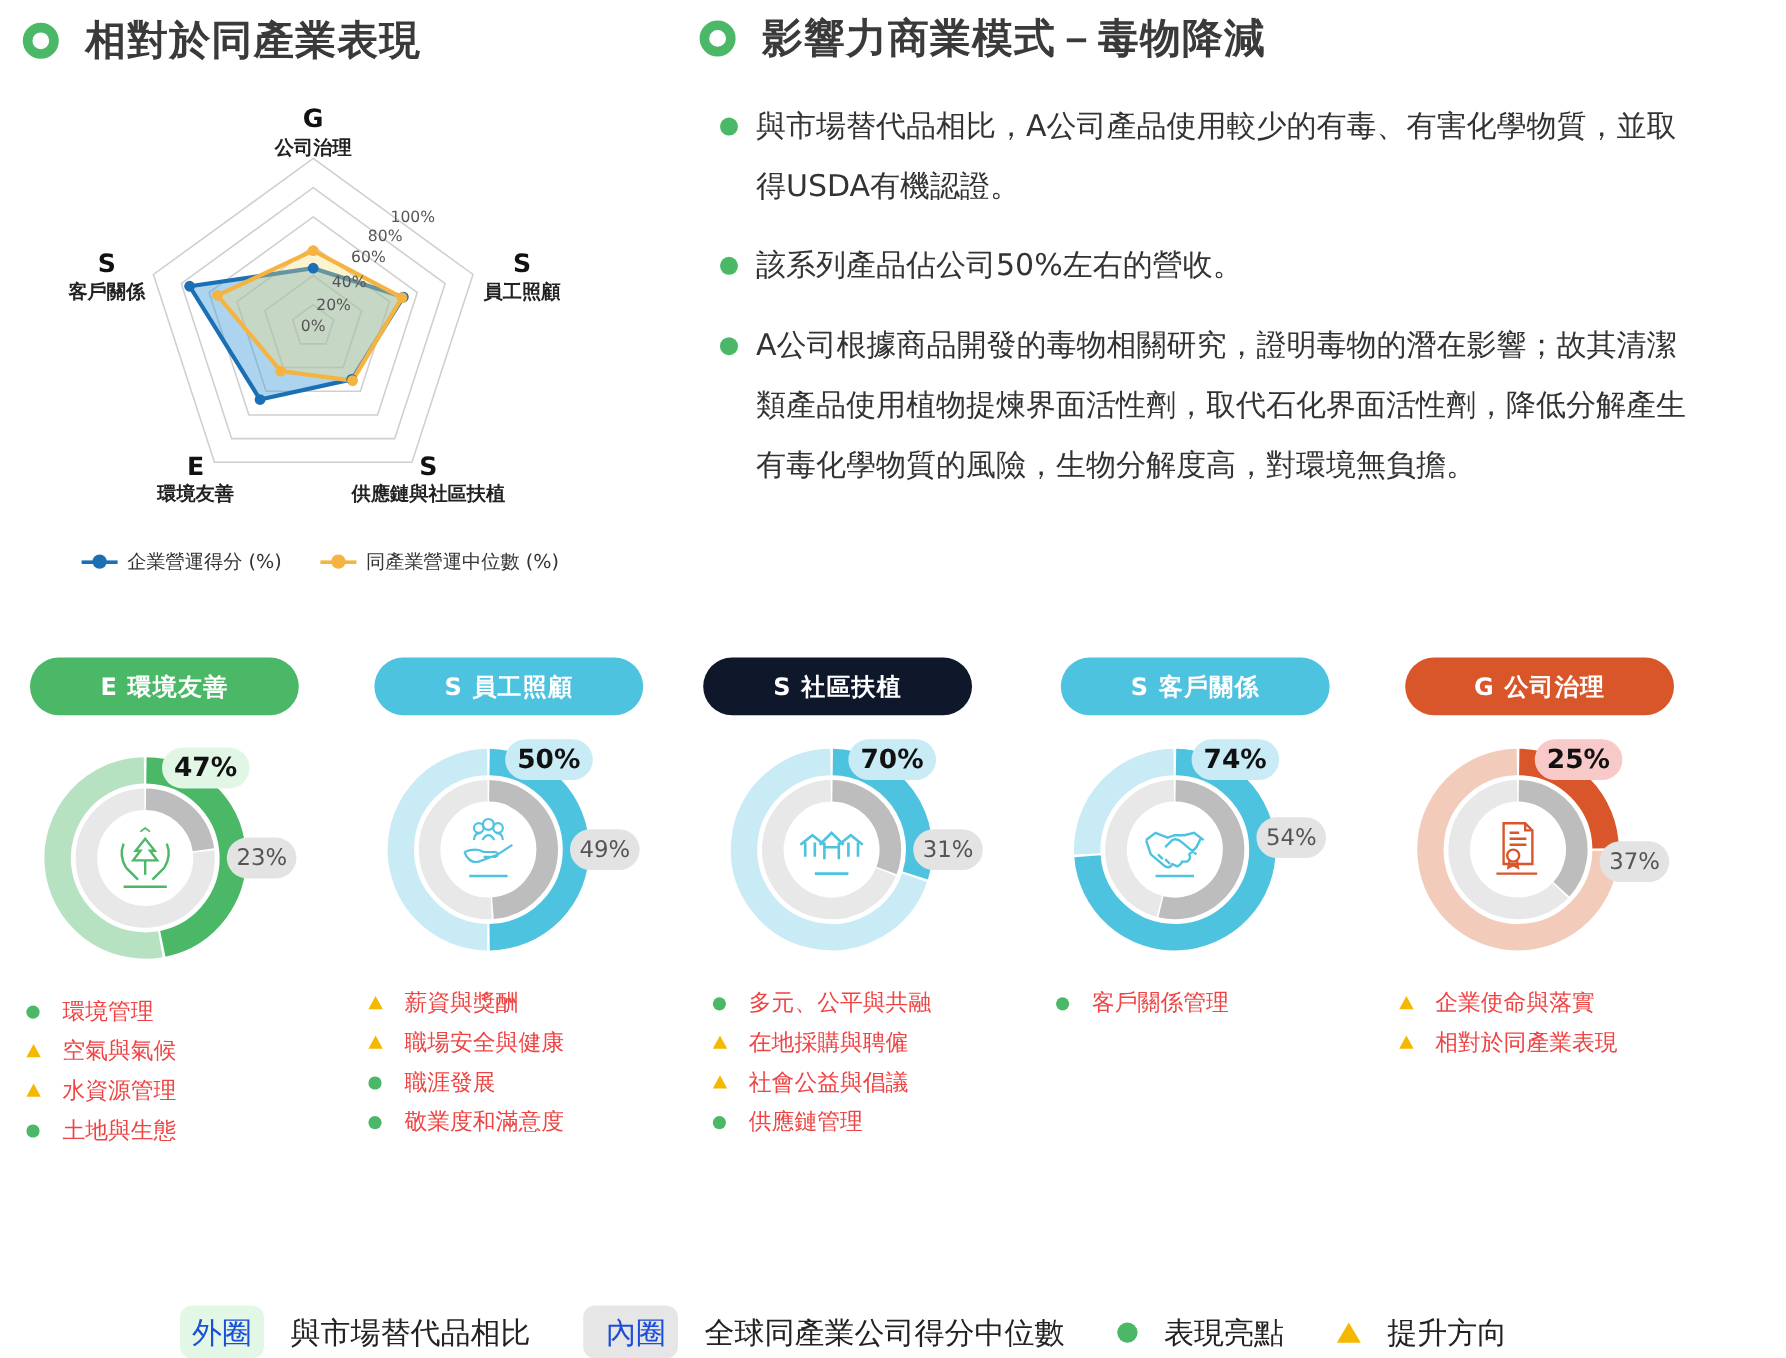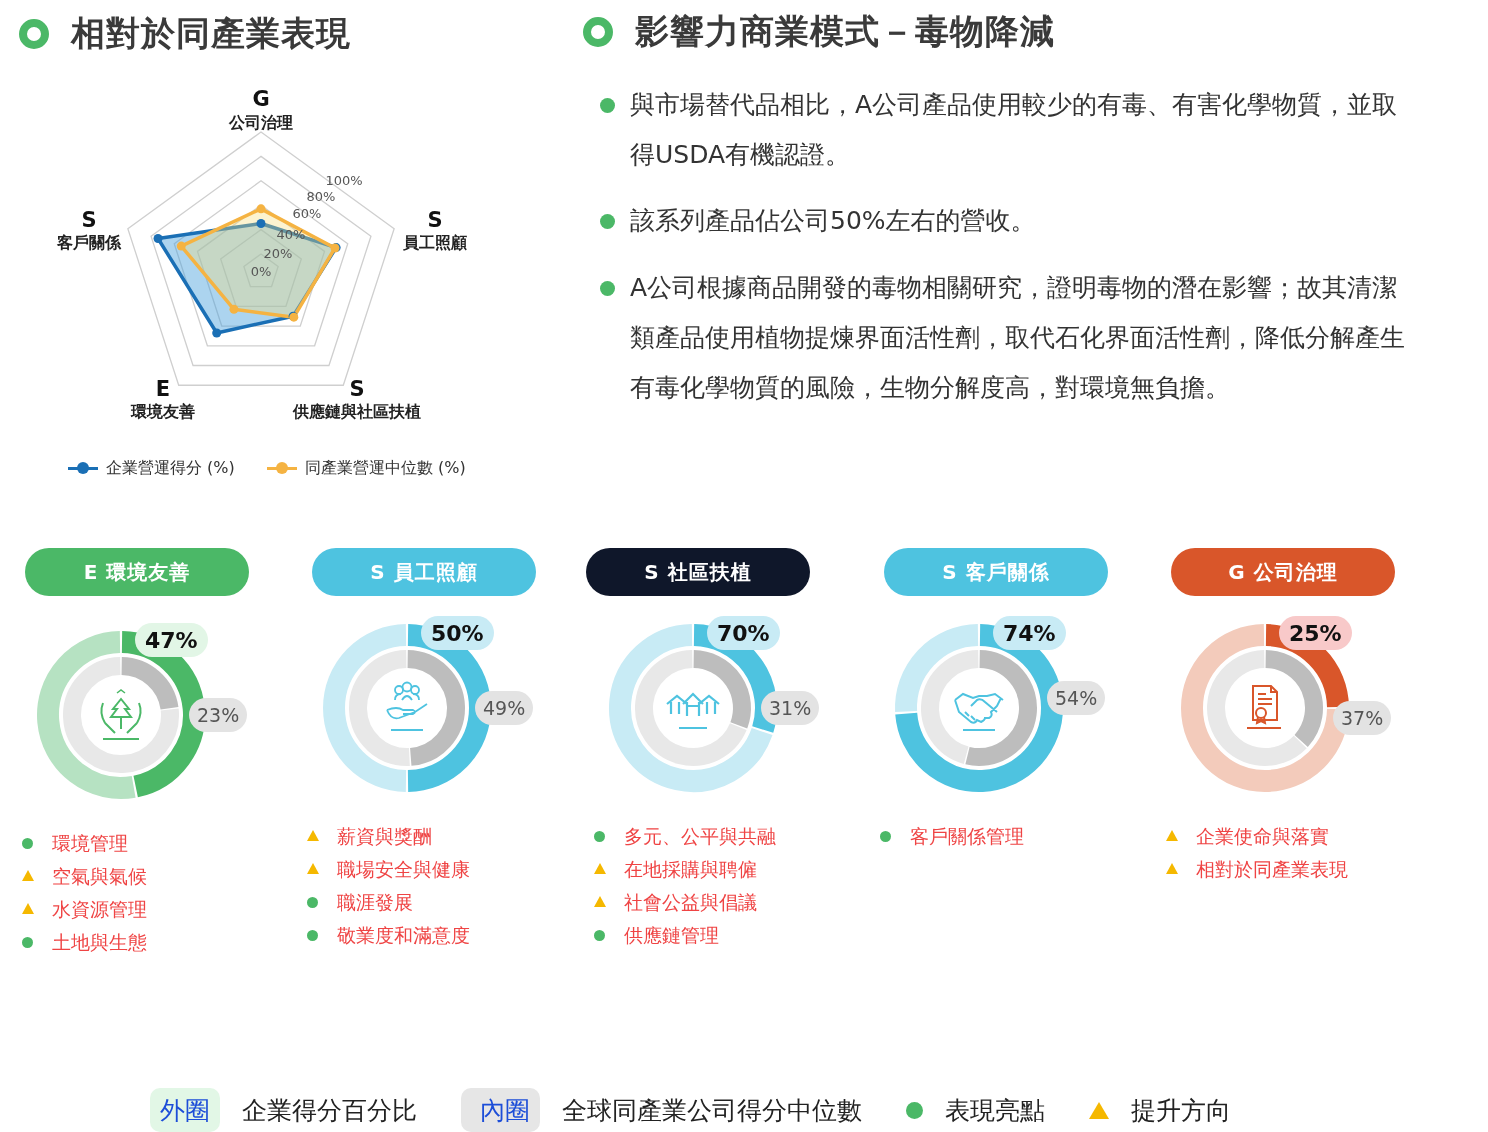--- a/index.html
+++ b/index.html
@@ -226,21 +226,21 @@
     <li><span class="mk-dot"></span><span>客戶關係管理</span></li>
   </ul>
 <ul class="list" id="list-4" style="left:1166px; top:820px;">
     <li><span class="mk-tri"></span><span>企業使命與落實</span></li>
     <li><span class="mk-tri"></span><span>相對於同產業表現</span></li>
   </ul>
 
 <div class="foot">
   <span class="chip" style="background:#e2f7e6;">外圈</span>
   <span class="gap"></span>
-  <span>企業得分百分比</span>
+  <span>與市場替代品相比</span>
   <span class="gap2"></span>
   <span class="chip" style="background:#e6e6e6;padding-left:19px;">內圈</span>
   <span class="gap"></span>
   <span>全球同產業公司得分中位數</span>
   <span class="gap2"></span>
   <span class="fdot"></span>
   <span class="gap"></span>
   <span>表現亮點</span>
   <span class="gap2"></span>
   <span class="ftri"></span>

